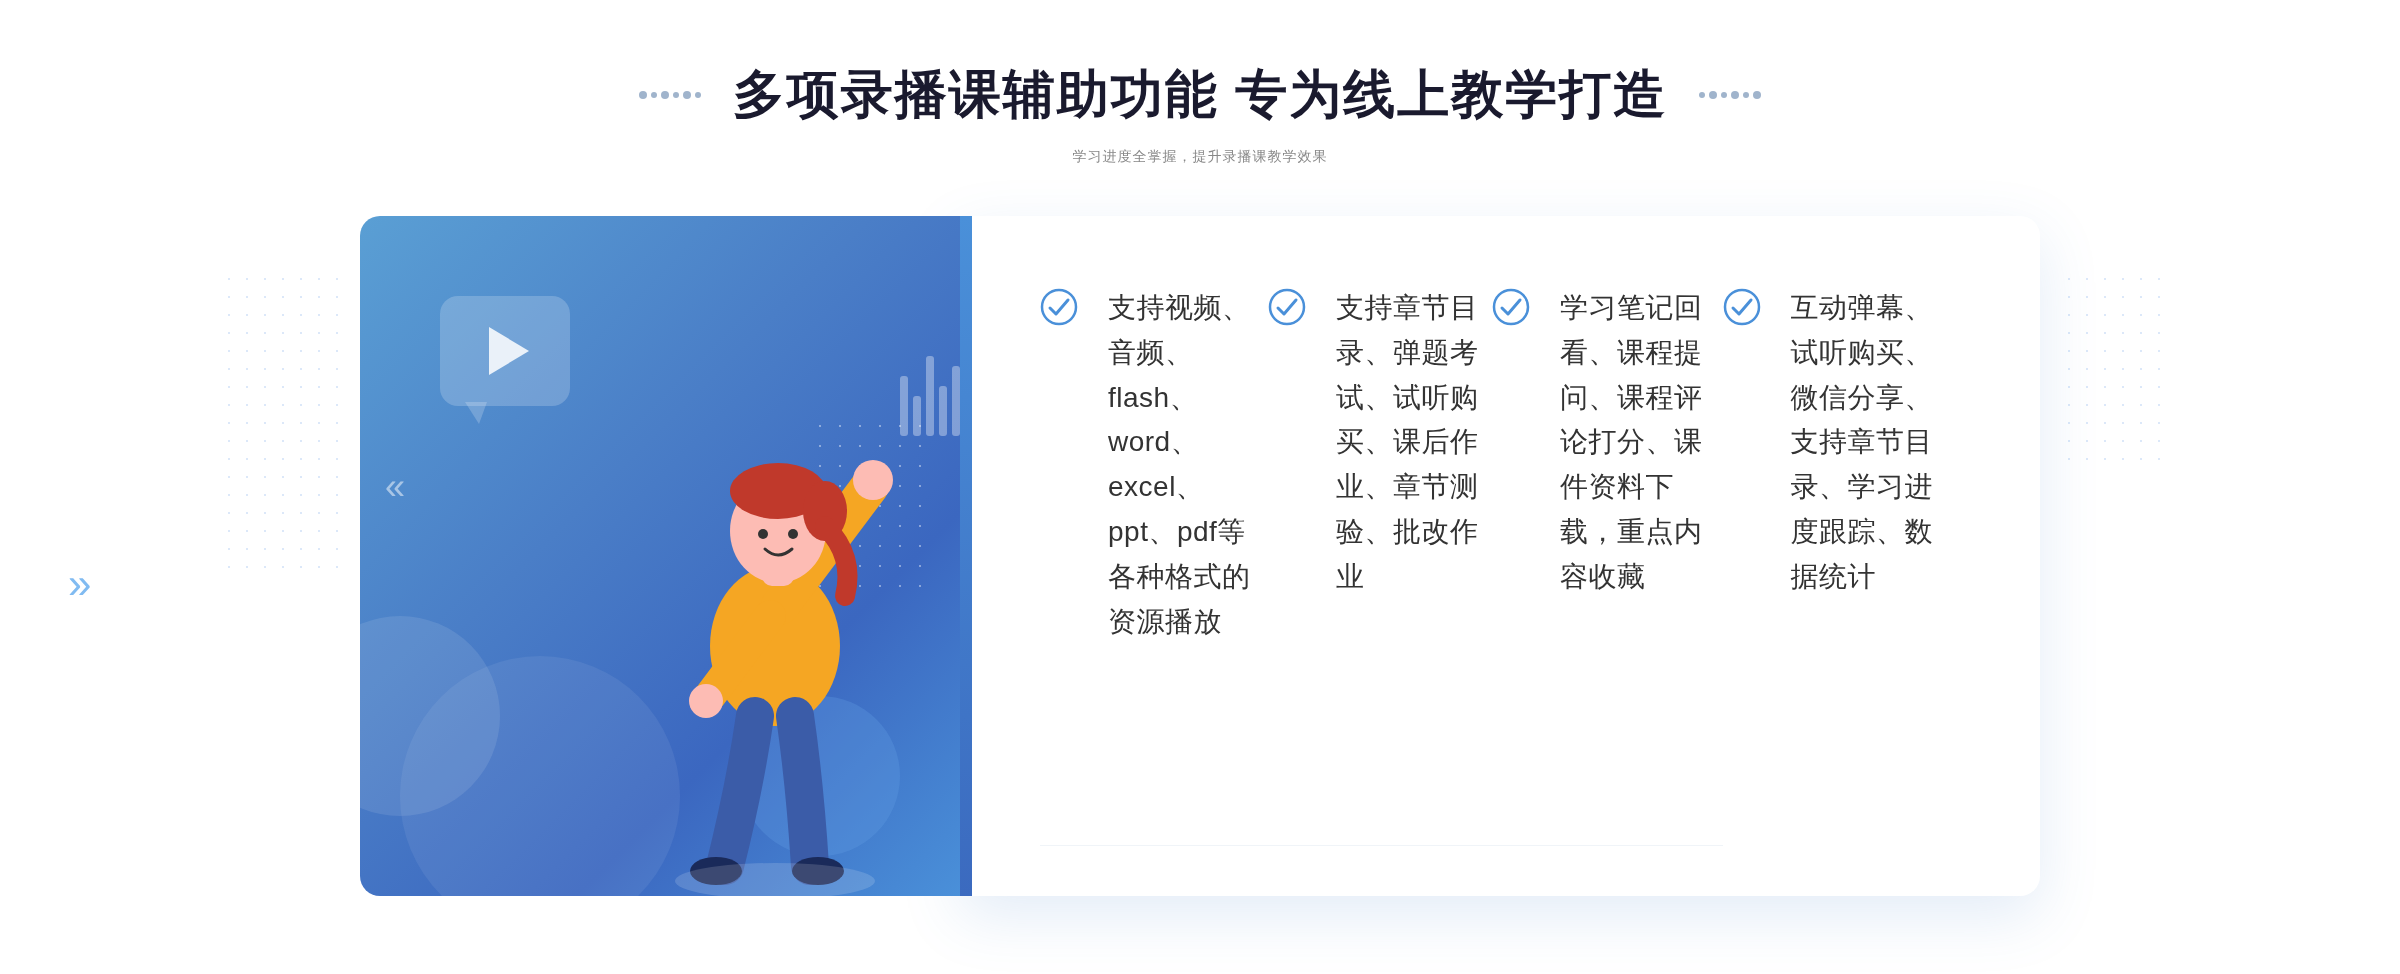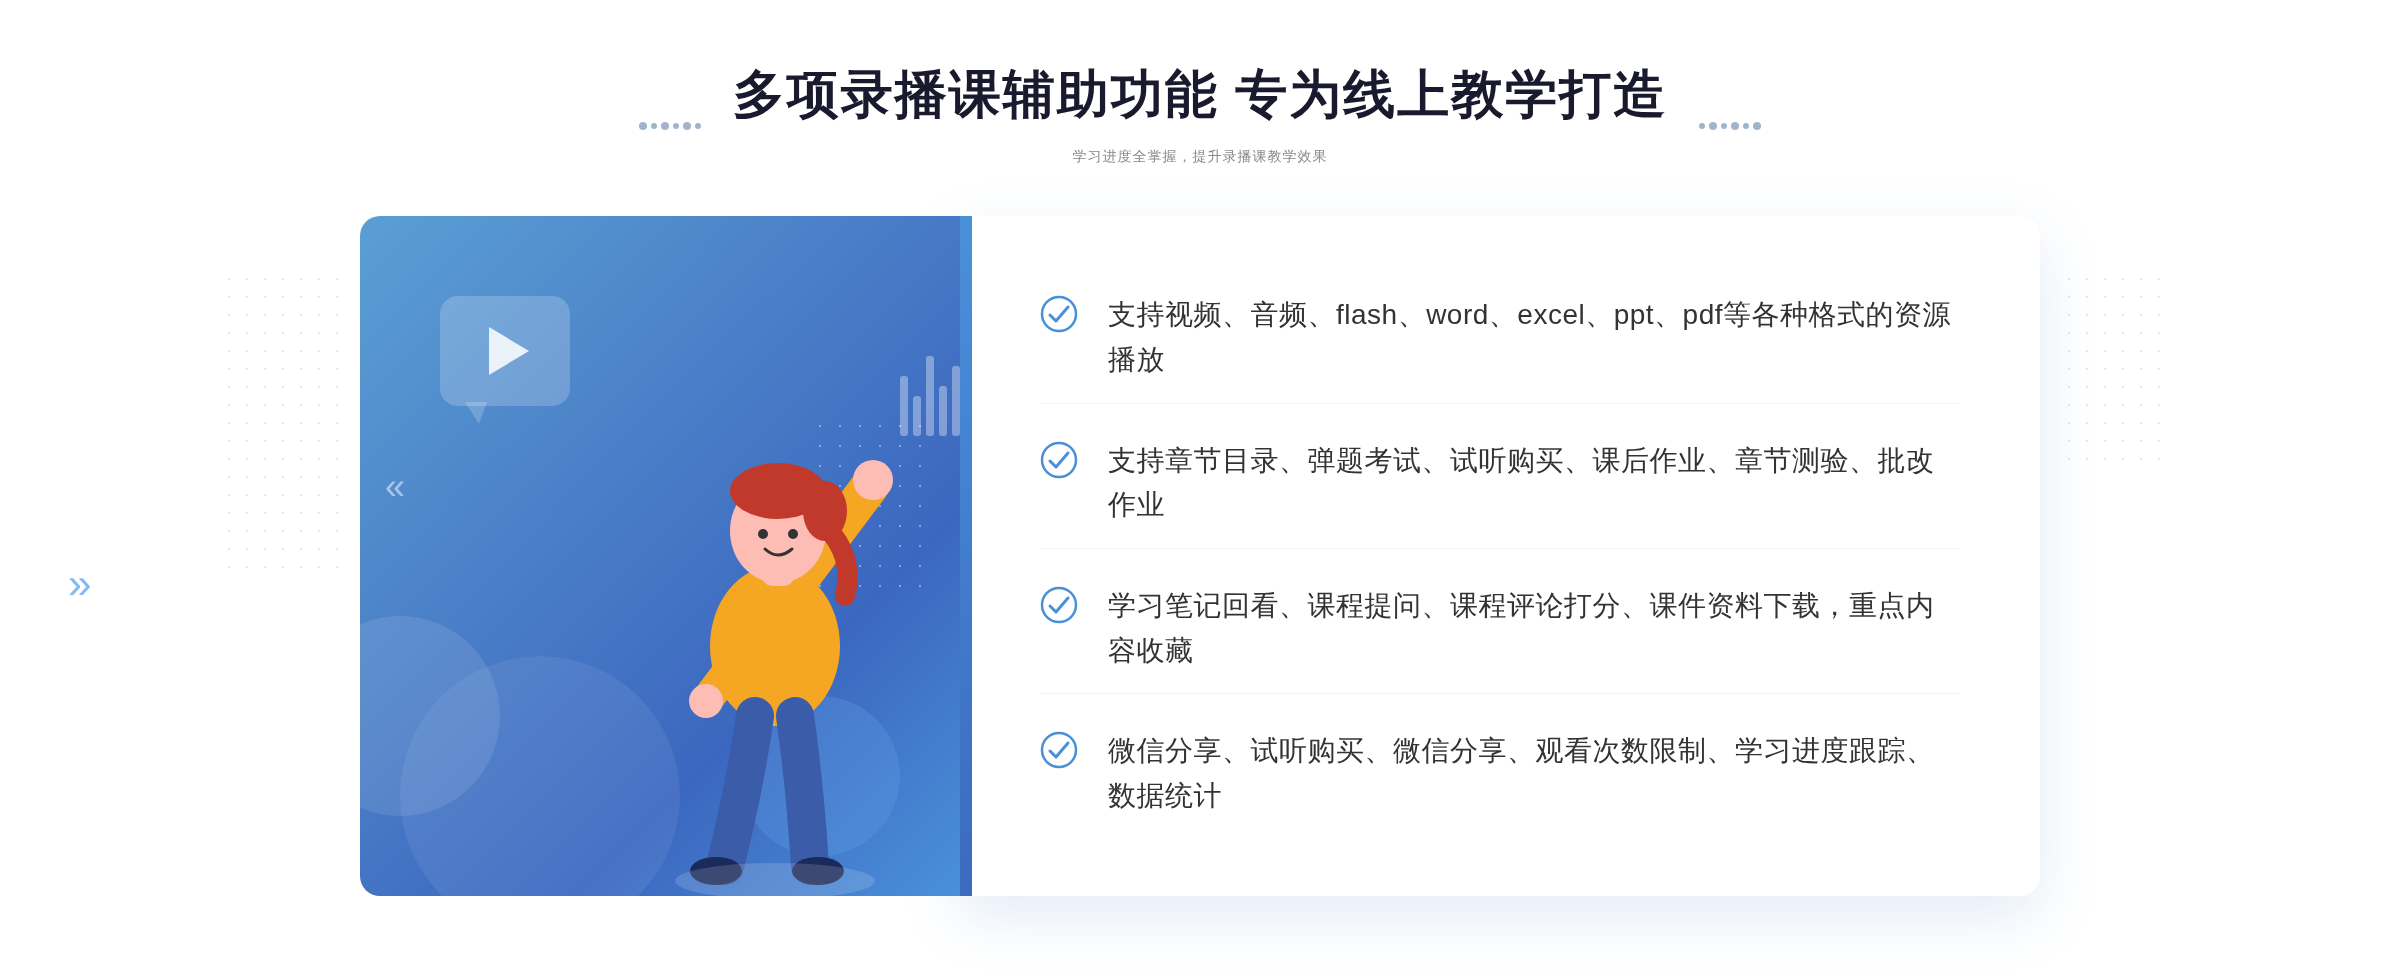--- a/index.html
+++ b/index.html
@@ -63,21 +63,21 @@
     
     .header-section {
       text-align: center;
       margin-bottom: 50px;
       position: relative;
       z-index: 1;
     }
 
     .header-decorators {
       display: flex;
-      align-items: flex-end;
+      align-items: center;
       justify-content: center;
       gap: 32px;
     }
 
     .decorator-dots {
       display: flex;
       gap: 4px;
       align-items: center;
     }
 
@@ -226,21 +226,21 @@
     }
 
     
     .features-panel {
       flex: 1;
       background: #ffffff;
       border-radius: 0 20px 20px 0;
       padding: 50px 80px;
       box-shadow: 0 20px 60px rgba(70, 130, 200, 0.15);
       display: flex;
-      flex-direction: column;
+      flex-direction: row;
       justify-content: space-around;
     }
 
     .feature-item {
       display: flex;
       align-items: flex-start;
       gap: 30px;
       padding: 20px 0;
       border-bottom: 1px solid #f0f4f8;
     }
@@ -421,20 +421,20 @@
         <span class="feature-text">学习笔记回看、课程提问、课程评论打分、课件资料下载，重点内容收藏</span>
       </div>
 
       <div class="feature-item">
         <div class="check-icon">
           <svg viewBox="0 0 38 38" xmlns="http://www.w3.org/2000/svg">
             <circle cx="19" cy="19" r="17" fill="none" stroke="#4a90d9" stroke-width="2.5"></circle>
             <polyline points="10,20 16,26 28,12" fill="none" stroke="#4a90d9" stroke-width="3" stroke-linecap="round" stroke-linejoin="round"></polyline>
           </svg>
         </div>
-        <span class="feature-text">微信分享、试听购买、微信分享、观看次数限制、学习进度跟踪、数据统计</span>
+        <span class="feature-text">互动弹幕、试听购买、微信分享、支持章节目录、学习进度跟踪、数据统计</span>
       </div>
 
     </div>
 
   </div>
 
 </div>
 
 </body></html>

